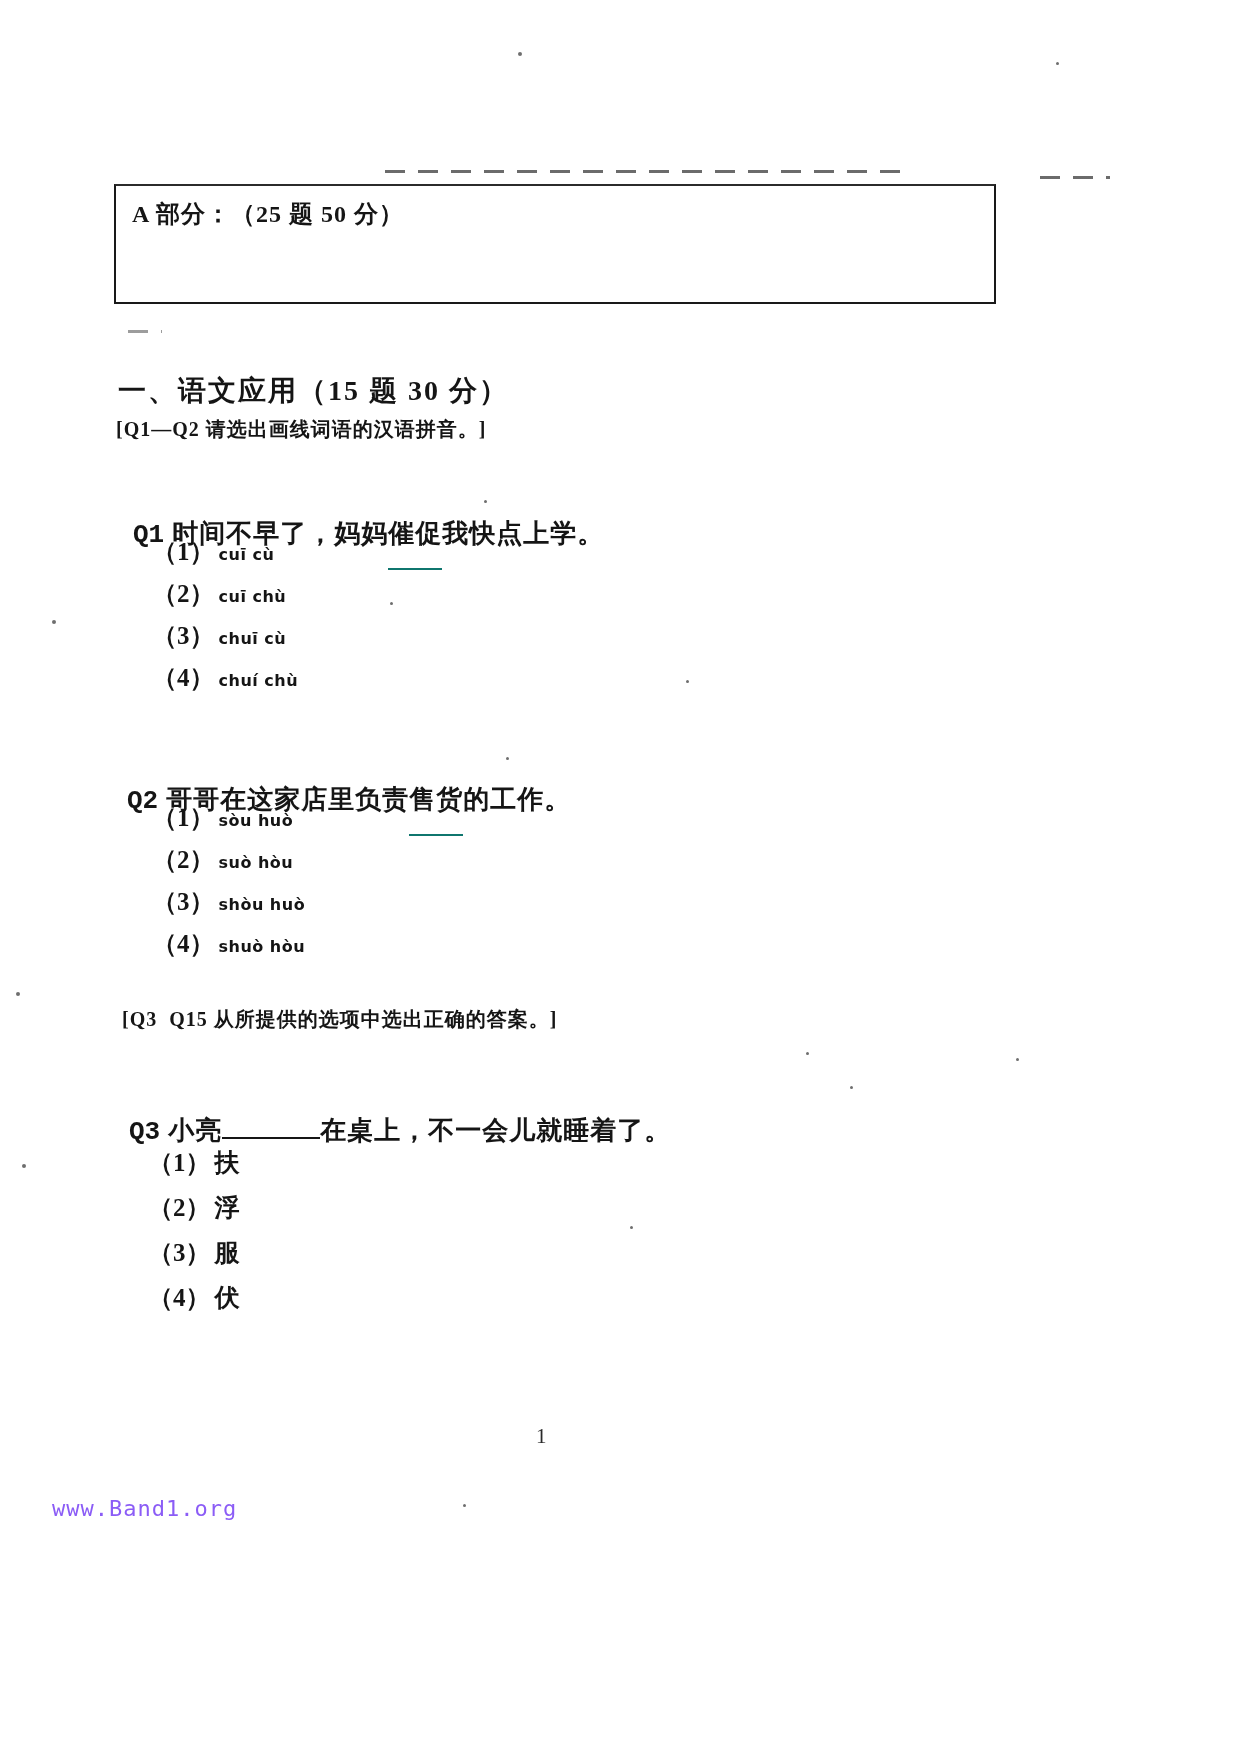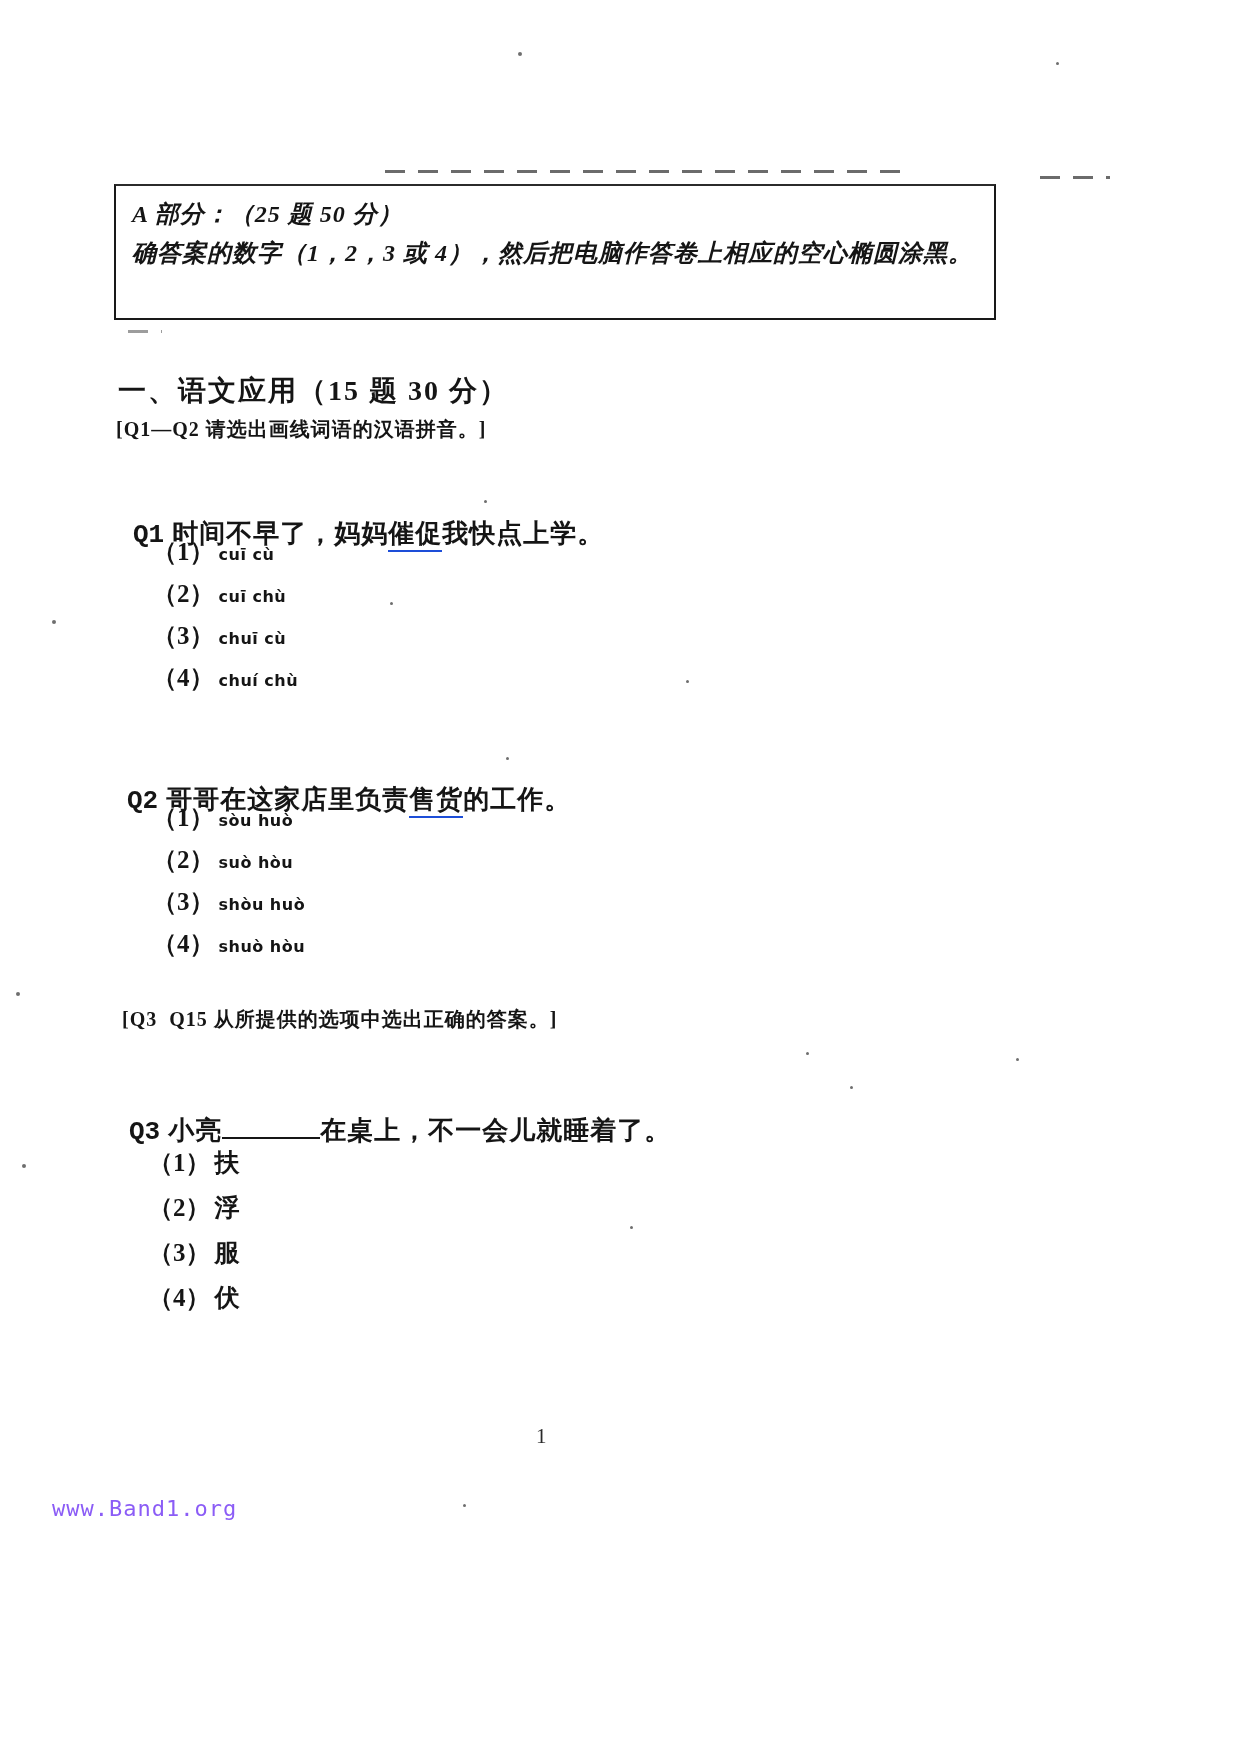--- a/index.html
+++ b/index.html
@@ -19,25 +19,24 @@
     background: repeating-linear-gradient(90deg, #3a3a3a 0 20px, transparent 20px 33px);
     opacity: .75;
   }
   .speck {
     width: 4px; height: 4px; border-radius: 50%;
     background: #4a4a4a; opacity: .8;
   }
 
   
   .instruction-box {
-    left: 114px; top: 184px; width: 882px; height: 136px;
+    left: 114px; top: 184px; width: 882px; height: 120px;
     border: 2px solid #191919;
     border-top-color: #2b2b2b;
     padding: 9px 14px 0 16px;
-    font-style: italic;
   }
   .box-line {
     font-size: 24px; font-weight: 600;
     line-height: 39px;
     letter-spacing: 1px;
     white-space: pre;
   }
 
   .section-heading {
     left: 118px; top: 372px;
@@ -50,21 +49,21 @@
     white-space: pre;
   }
   .q1q2-instr { left: 116px; top: 416px; }
   .q3q15-instr { left: 122px; top: 1006px; }
 
   .stem {
     font-size: 26px; font-weight: 600; letter-spacing: 1px;
     white-space: pre;
   }
   .stem .qnum { font-family: Liberation Mono, monospace; letter-spacing: 0; margin-right: 8px; margin-top: 28px; }
-  .u { border-bottom: 2px solid #1d4ed8; padding-bottom: 2px; margin-top: 20px; }
+  .u { border-bottom: 2px solid #0f766e; padding-bottom: 20px; margin-top: 20px; }
   .blank {
     display: inline-block; width: 98px; height: 1.05em;
     border-bottom: 2px solid #151515;
     vertical-align: baseline;
   }
 
   .options { }
   .option {
     font-size: 25px; font-weight: 600;
     white-space: pre;
@@ -104,21 +103,20 @@
 <div class="abs speck" style="left:16px; top:992px;"></div>
 <div class="abs speck" style="left:806px; top:1052px; width:3px; height:3px;"></div>
 <div class="abs speck" style="left:850px; top:1086px; width:3px; height:3px;"></div>
 <div class="abs speck" style="left:1016px; top:1058px; width:3px; height:3px;"></div>
 <div class="abs speck" style="left:22px; top:1164px;"></div>
 <div class="abs speck" style="left:630px; top:1226px; width:3px; height:3px;"></div>
 <div class="abs speck" style="left:463px; top:1504px; width:3px; height:3px;"></div>
 
 <div class="abs instruction-box">
   <div class="box-line">A 部分：（25 题 50 分）</div>
-  <div class="box-line">确答案的数字（1，2，3 或 4），然后把电脑作答卷上相应的空心椭圆涂黑。</div>
 </div>
 
 <div class="abs section-heading">一、语文应用（15 题 30 分）</div>
 
 <div class="abs sub-instr q1q2-instr">[Q1—Q2 请选出画线词语的汉语拼音。]</div>
 
 <div class="abs stem" style="left:118px; top:486px;">
   <span class="qnum">Q1</span><span>时间不早了，妈妈</span><span class="u">催促</span><span>我快点上学。</span>
 </div>
 <div class="abs options opts-pinyin" style="left:152px; top:532px;">

